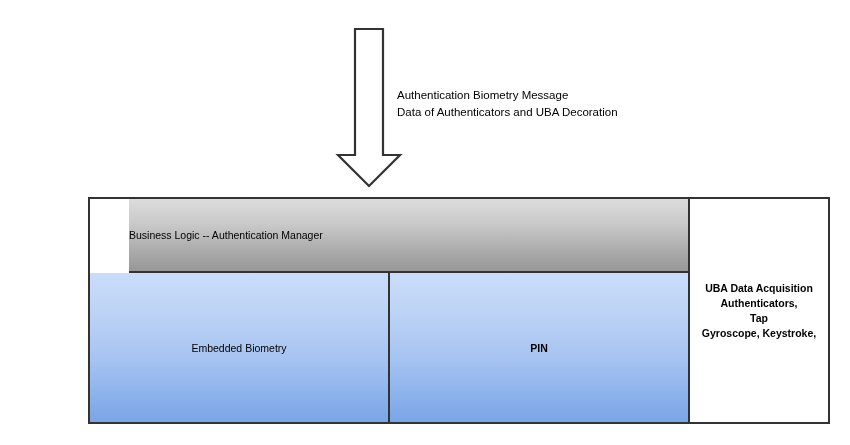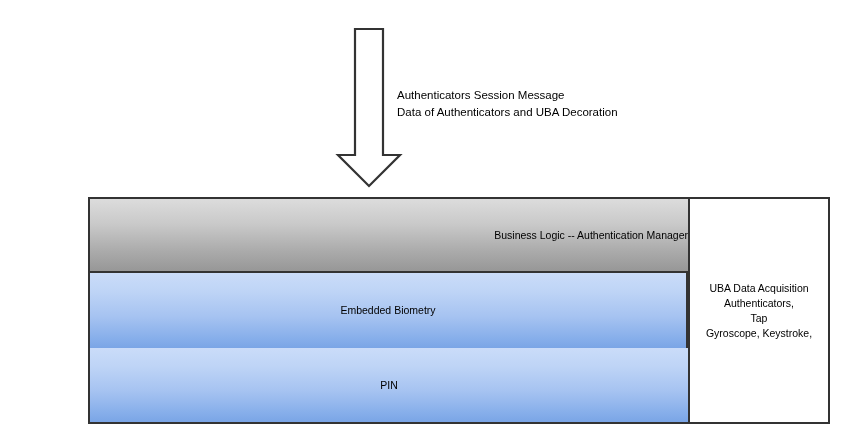--- a/index.html
+++ b/index.html
@@ -63,81 +63,84 @@
     border-right: 2px solid #333333;
   }
 
   #auth-manager-bar {
     height: 74px;
     box-sizing: border-box;
     border-bottom: 2px solid #333333;
     background: linear-gradient(to bottom, #dcdcdc 0%, #c9c9c9 35%, #ababab 72%, #979797 100%);
     display: flex;
     align-items: center;
-    justify-content: flex-end;
+    justify-content: flex-start;
+    margin-left: 39px;
   }
   #auth-manager-bar .bar-label {
     font-size: 10.5px;
     color: #000000;
     text-align: center;
   }
 
   #authenticator-row {
     flex: 1;
     display: flex;
-    flex-direction: column;
+    flex-direction: row;
   }
   .authenticator-cell {
     flex: 1;
     box-sizing: border-box;
     background: linear-gradient(to bottom, #cadcf9 0%, #bed4f6 25%, #a6c3f1 58%, #86aeea 88%, #7aa5e6 100%);
     display: flex;
     align-items: center;
     justify-content: center;
     border-right: 2px solid #333333;
   }
   .authenticator-cell:last-child {
     border-right: none;
+    font-weight: bold;
   }
   .authenticator-cell .cell-label {
     font-size: 10.5px;
     color: #000000;
     text-align: center;
   }
 
   
   #uba-panel {
     flex: 1;
     background: #ffffff;
     display: flex;
     align-items: center;
     justify-content: center;
     box-sizing: border-box;
     padding: 0 6px;
+    font-weight: bold;
   }
   #uba-panel .uba-label {
     font-size: 10.5px;
     line-height: 15px;
     text-align: center;
     color: #000000;
   }
 </style>
 </head>
 <body>
 
 <div id="canvas">
 
   <div id="arrow-group">
     <svg width="70" height="168" viewBox="0 0 70 168" xmlns="http://www.w3.org/2000/svg">
       <polygon points="20,5 48,5 48,131 65,131 34,162 3,131 20,131" fill="#ffffff" stroke="#333333" stroke-width="2.2" stroke-linejoin="miter"></polygon>
     </svg>
   </div>
 
   <div id="annotation">
-    <div>Authenticators Session Message</div>
+    <div>Authentication Biometry Message</div>
     <div>Data of Authenticators and UBA Decoration</div>
   </div>
 
   <div id="system-box">
 
     <div id="stack-column">
 
       <div id="auth-manager-bar">
         <span class="bar-label">Business Logic -- Authentication Manager</span>
       </div>

